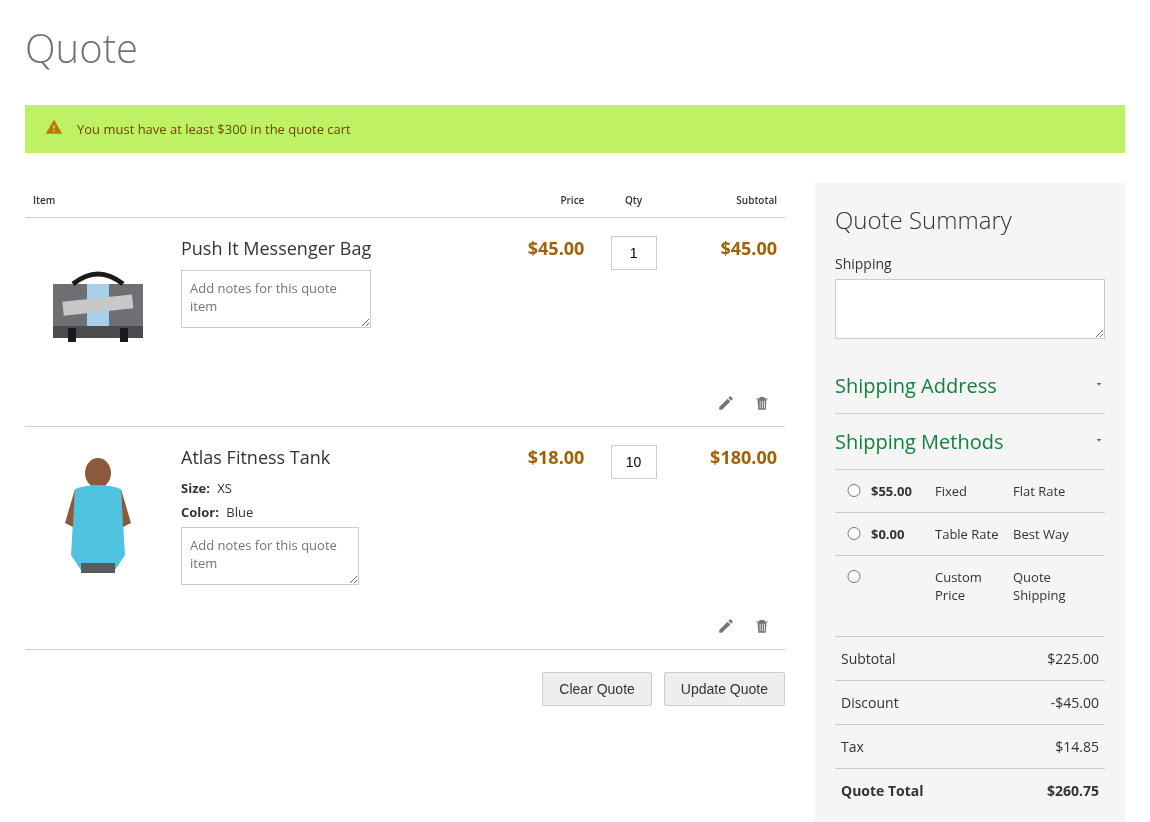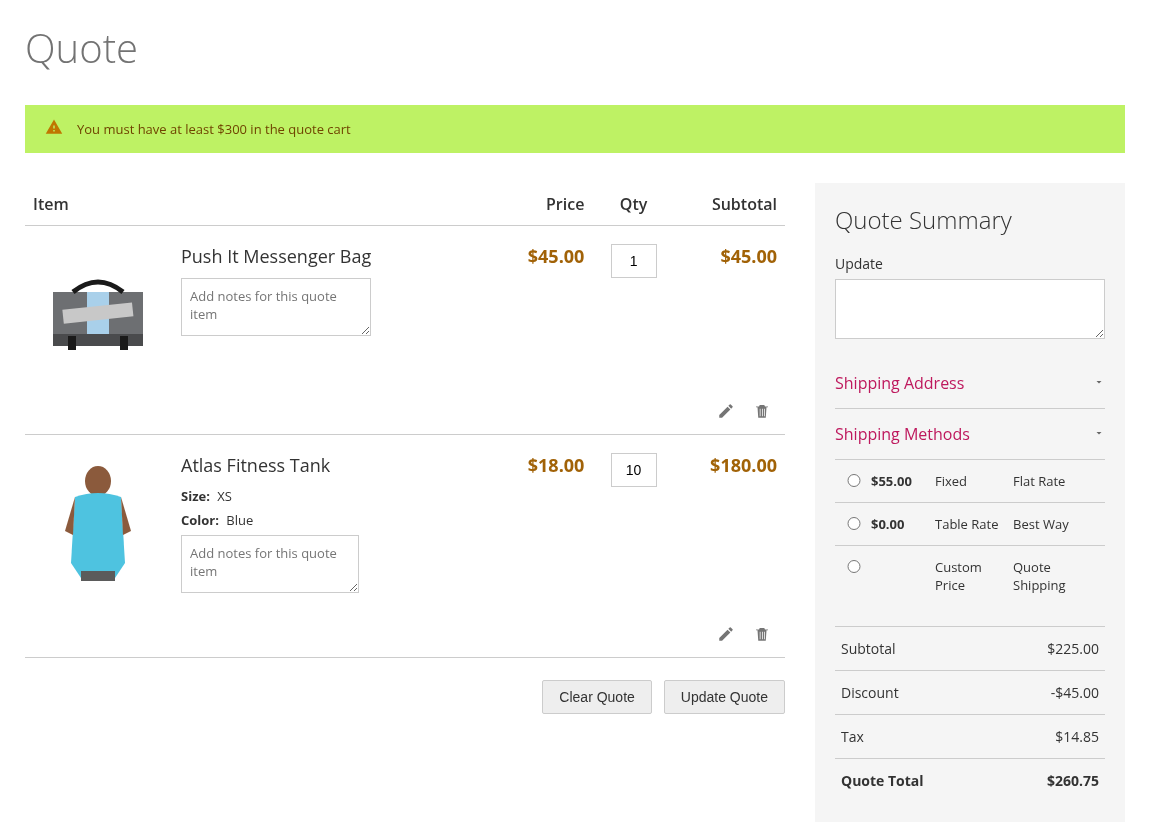--- a/index.html
+++ b/index.html
@@ -6,21 +6,21 @@
     body { font-family: "Open Sans", Arial, sans-serif; color: #333; background: #fff; padding: 0 25px; }
     .page-title { font-size: 40px; font-weight: 300; color: #737373; margin: 20px 0 30px 0; }
     .warning-message { background: #bef264; border: none; padding: 12px 20px; display: flex; align-items: center; margin-bottom: 30px; }
     .warning-icon { color: #c07600; margin-right: 14px; font-size: 18px; }
     .warning-text { color: #6f4400; font-size: 13px; }
     .columns { display: flex; gap: 30px; align-items: flex-start; }
     .main-col { flex: 1; }
     .side-col { width: 310px; background: #f5f5f5; padding: 20px; }
     
     table.items { width: 100%; border-collapse: collapse; }
-    table.items thead th { text-align: left; font-weight: 600; font-size: 16px; padding: 10px 8px; border-bottom: 1px solid #ccc; color: #333; }
+    table.items thead th { text-align: left; font-weight: 600; font-size: 10px; padding: 10px 8px; border-bottom: 1px solid #ccc; color: #333; }
     table.items thead th.col-price, table.items thead th.col-subtotal { text-align: right; }
     table.items thead th.col-qty { text-align: center; }
     table.items tbody td { padding: 18px 8px 10px; vertical-align: top; font-size: 14px; }
     table.items td.col-price, table.items td.col-subtotal { text-align: right; font-weight: 700; font-size: 18px; color: #a16207; }
     table.items td.col-qty { text-align: center; }
     
     .item-row-main td { }
     .item-info { display: flex; gap: 18px; }
     .product-image { width: 130px; height: 130px; display:flex; align-items:center; justify-content:center; }
     .product-image svg { width:130px; height:130px; }
@@ -35,21 +35,21 @@
     .item-actions { display:flex; gap: 18px; justify-content: flex-end; padding-right: 6px; }
     .icon-btn { cursor: pointer; color: #757575; }
     
     .cart-actions { display:flex; justify-content:flex-end; gap: 12px; margin-top: 22px; }
     .btn { background: #eee; border: 1px solid #ccc; padding: 8px 16px; font-size: 14px; color: #333; cursor: pointer; border-radius: 2px; }
     
     .summary-title { font-size: 24px; font-weight: 300; color: #333; margin-bottom: 18px; }
     .comment-label { font-size: 14px; color: #333; margin-bottom: 6px; display:block; }
     .comment-area { width: 100%; height: 60px; border: 1px solid #ccc; resize: both; background: #fff; font-family: inherit; }
     
-    .accordion-header { font-size: 16px; font-weight: 400; color: #be185d; padding: 14px 0; border-top: 1px solid #ccc; cursor: pointer; display:flex; justify-content:space-between; align-items:center; }
+    .accordion-header { font-size: 20px; font-weight: 400; color: #15803d; padding: 14px 0; border-top: 1px solid #ccc; cursor: pointer; display:flex; justify-content:space-between; align-items:center; }
     .chevron { font-size: 12px; color: #666; }
     
     .shipping-methods { }
     .method-row { display: grid; grid-template-columns: 30px 58px 72px 1fr; gap: 6px; align-items:flex-start; padding: 12px 0; border-top: 1px solid #ccc; font-size: 13px; }
     .method-row:first-child { border-top: 1px solid #ccc; }
     .method-radio { margin-left: 8px; margin-top: 2px; }
     .method-price { font-weight: 700; }
     
     .totals { margin-top: 20px; }
     .total-row { display:flex; justify-content:space-between; padding: 12px 6px; border-top: 1px solid #ccc; font-size: 14px; }
@@ -174,21 +174,21 @@
 
     <div class="cart-actions">
       <button class="btn">Clear Quote</button>
       <button class="btn">Update Quote</button>
     </div>
   </div>
 
   <div class="side-col">
     <div class="summary-title">Quote Summary</div>
     <div>
-      <label class="comment-label">Update</label>
+      <label class="comment-label">Shipping</label>
       <textarea class="comment-area" style=""></textarea>
     </div>
 
     <div class="accordion-header" style="margin-top:14px; border-top:none; border-bottom:1px solid #ccc;">
       <span>Shipping Address</span>
       <span class="chevron">
         <svg width="12" height="12" viewBox="0 0 24 24">
             <path fill="#666" d="M7 10l5 5 5-5z"></path>
           </svg>
       </span>

